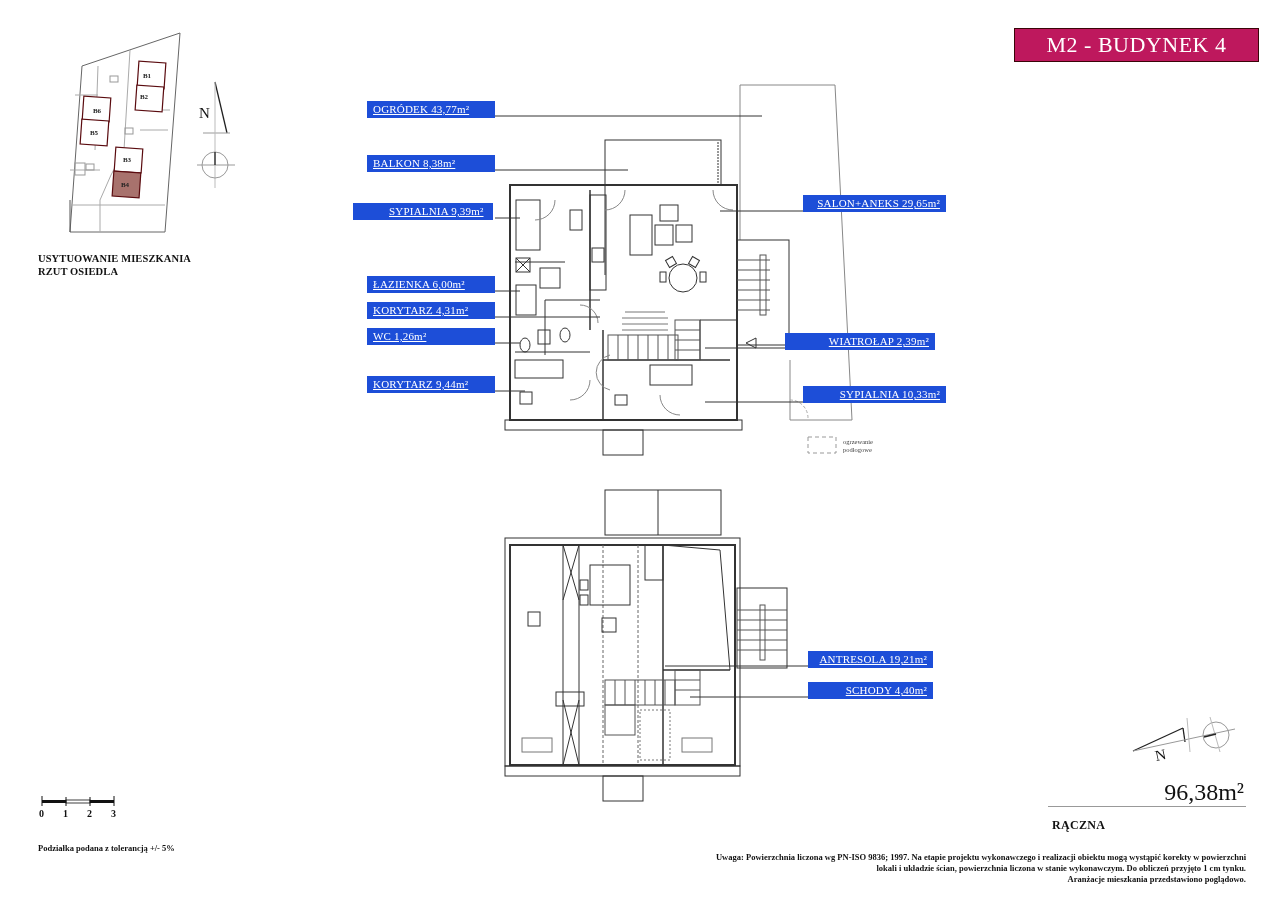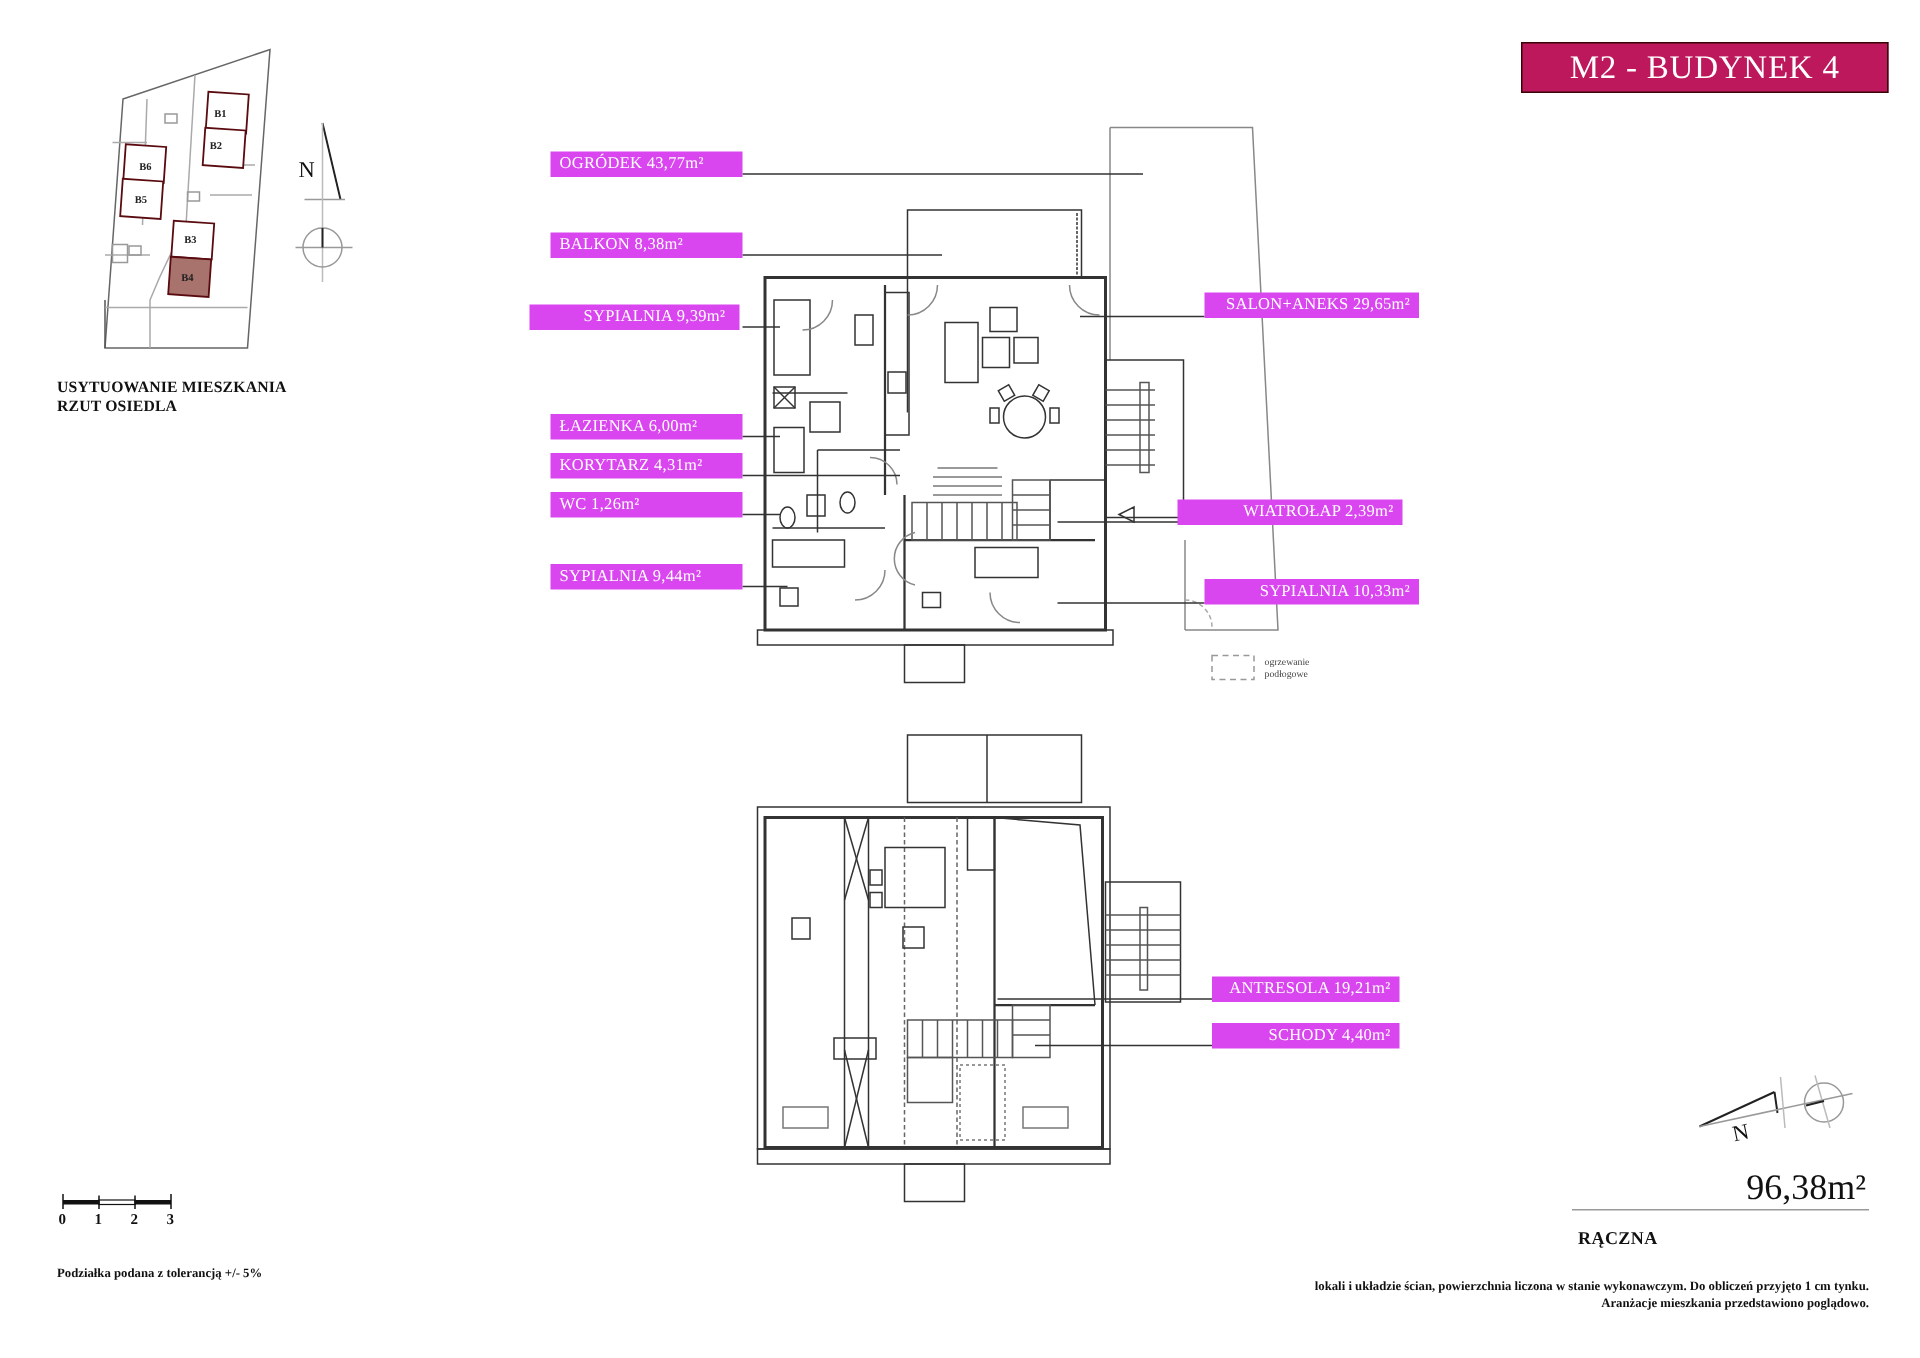--- a/index.html
+++ b/index.html
@@ -1,23 +1,23 @@
 <!DOCTYPE html>
 <html><head>
 <meta charset="utf-8">
 <style>
   html, body { margin: 0; padding: 0; background: #ffffff; }
   body { width: 1280px; height: 905px; position: relative; overflow: hidden;
          font-family: "Liberation Serif", "DejaVu Serif", serif; color: #111; }
   .title-box { position: absolute; left: 1014px; top: 28px; width: 243px; height: 32px;
                background: #be185d; color: #fff; font-size: 22px; line-height: 32px;
                text-align: center; letter-spacing: 0.5px; border: 1px solid #3a0508; }
-  .lbl { position: absolute; height: 17px; background: #d946ef; color: #fff;
+  .lbl { position: absolute; height: 17px; background: #1d4ed8; color: #fff;
          font-size: 11px; line-height: 17px; padding: 0 6px; white-space: nowrap;
-         box-sizing: border-box; letter-spacing: 0.2px; }
+         box-sizing: border-box; letter-spacing: 0.2px; text-decoration: underline; }
   .lbl.right { text-align: right; }
   .site-caption { position: absolute; left: 38px; top: 252px; font-size: 10.5px;
                   line-height: 13px; font-weight: bold; letter-spacing: 0.1px; }
   .scale-nums { position: absolute; left: 39px; top: 808px; font-size: 10px; font-weight: bold; }
   .scale-nums span { position: absolute; top: 0; }
   .scale-note { position: absolute; left: 38px; top: 823px; font-size: 8.5px; font-weight: bold; white-space: nowrap; margin-top: 20px; }
   .area-total { position: absolute; left: 1140px; top: 779px; width: 104px; text-align: right;
                 font-size: 24px; }
   .hr-line { position: absolute; left: 1048px; top: 806px; width: 198px; height: 1px; background: #999; }
   .street { position: absolute; left: 1052px; top: 818px; font-size: 12px; font-weight: bold; letter-spacing: 0.3px; }
@@ -280,21 +280,21 @@
   <div>USYTUOWANIE MIESZKANIA</div>
   <div>RZUT OSIEDLA</div>
 </div>
 
 <div class="lbl" style="left:367px; top:101px; width:128px;">OGRÓDEK 43,77m²</div>
 <div class="lbl" style="left:367px; top:155px; width:128px;">BALKON 8,38m²</div>
 <div class="lbl" style="left:353px; top:203px; width:140px;padding-left:36px;">SYPIALNIA 9,39m²</div>
 <div class="lbl" style="left:367px; top:276px; width:128px;">ŁAZIENKA 6,00m²</div>
 <div class="lbl" style="left:367px; top:302px; width:128px;">KORYTARZ 4,31m²</div>
 <div class="lbl" style="left:367px; top:328px; width:128px;">WC 1,26m²</div>
-<div class="lbl" style="left:367px; top:376px; width:128px;">SYPIALNIA 9,44m²</div>
+<div class="lbl" style="left:367px; top:376px; width:128px;">KORYTARZ 9,44m²</div>
 
 <div class="lbl right" style="left:803px; top:195px; width:143px;">SALON+ANEKS 29,65m²</div>
 <div class="lbl right" style="left:785px; top:333px; width:150px;">WIATROŁAP 2,39m²</div>
 <div class="lbl right" style="left:803px; top:386px; width:143px;">SYPIALNIA 10,33m²</div>
 
 <div class="legend-text">
   <div>ogrzewanie</div>
   <div>podłogowe</div>
 </div>
 
@@ -307,15 +307,16 @@
   <span style="left:48px;">2</span>
   <span style="left:72px;">3</span>
 </div>
 <div class="scale-note">Podziałka podana z tolerancją +/- 5%</div>
 
 <div class="area-total">96,38m²</div>
 <div class="hr-line"></div>
 <div class="street">RĄCZNA</div>
 
 <div class="note">
+  <div>Uwaga: Powierzchnia liczona wg PN-ISO 9836; 1997. Na etapie projektu wykonawczego i realizacji obiektu mogą wystąpić korekty w powierzchni</div>
   <div>lokali i układzie ścian, powierzchnia liczona w stanie wykonawczym. Do obliczeń przyjęto 1 cm tynku.</div>
   <div>Aranżacje mieszkania przedstawiono poglądowo.</div>
 </div>
 
 </body></html>

